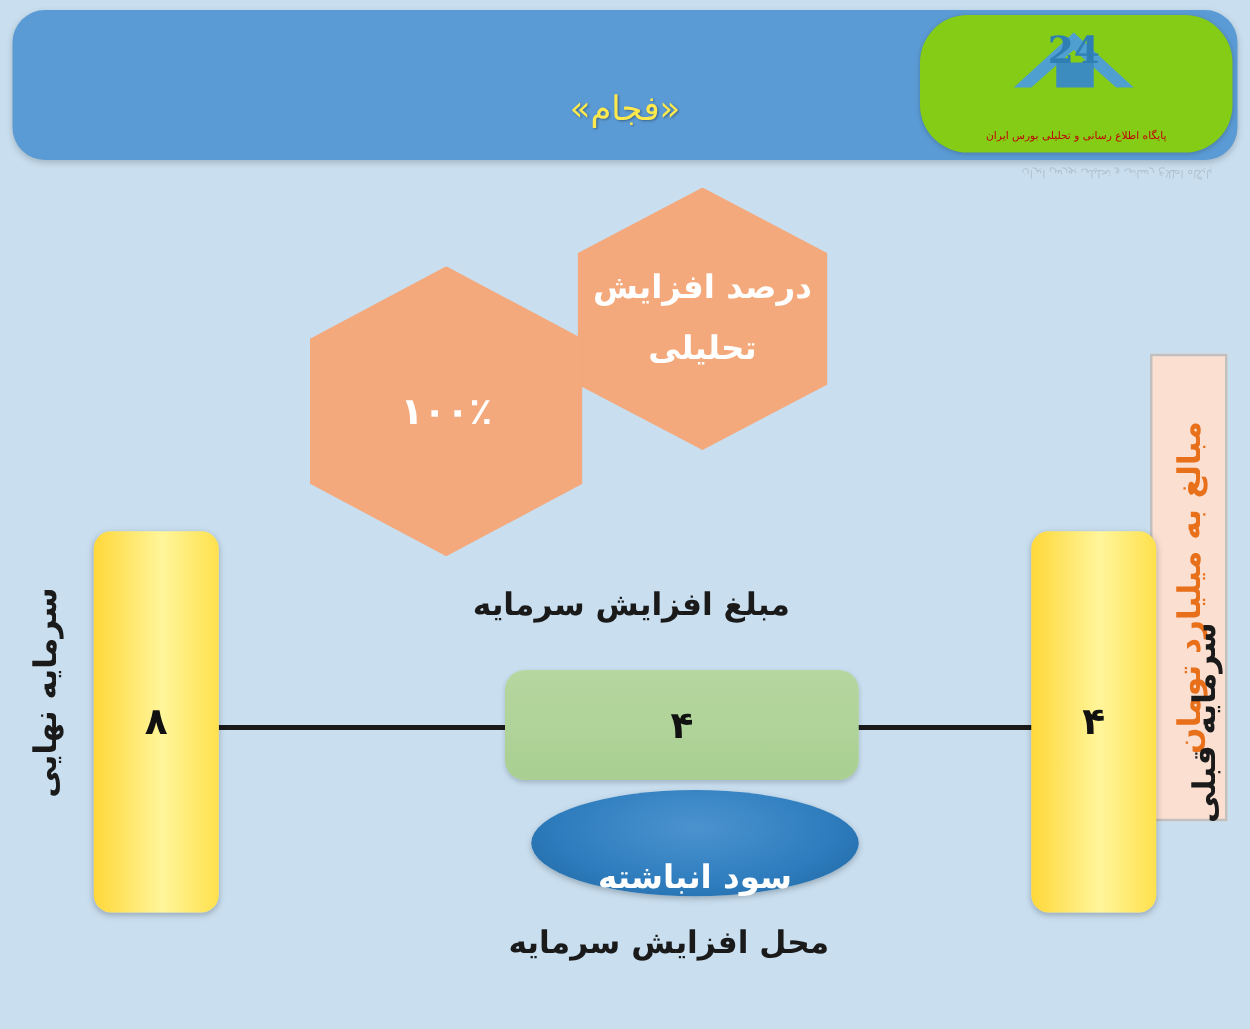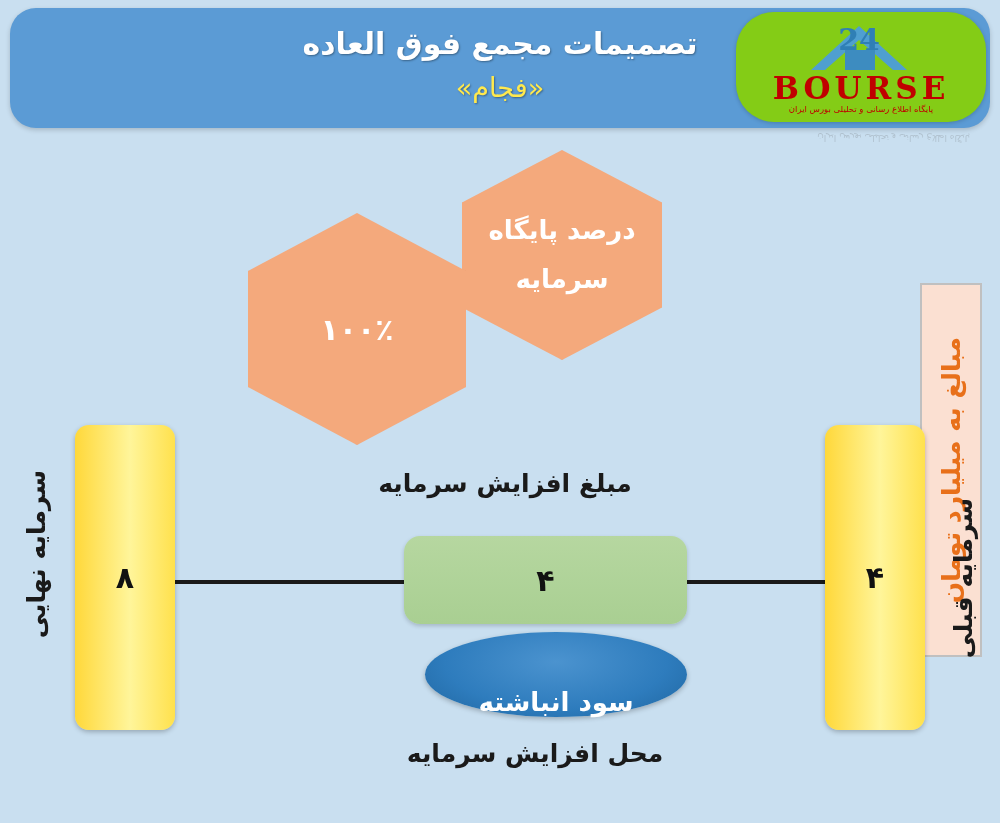--- a/index.html
+++ b/index.html
@@ -260,42 +260,40 @@
     font-weight: bold;
     line-height: 1.35;
   }
 </style>
 </head>
 <body>
 
 <div class="watermark">پایگاه اطلاع رسانی و تحلیلی بورس ایران</div>
 
 <div class="header">
-  <div class="header-title">تصمیمات مجمع فوق العاده</div>
   <div class="header-subtitle">«فجام»</div>
 </div>
 
 <div class="logo-box">
   <div class="logo-inner">
     <svg class="logo-mark" viewBox="0 0 120 52">
       <polygon points="10,50 58,6 106,50 92,50 58,20 24,50" fill="#4f9fd0"></polygon>
       <rect x="44" y="30" width="30" height="20" fill="#3d8cc0"></rect>
       <text x="58" y="30" font-family="DejaVu Serif, serif" font-size="30" font-weight="bold" fill="#2f7fb5" text-anchor="middle">24</text>
     </svg>
-    <div class="logo-word">BOURSE</div>
     <div class="logo-tag">پایگاه اطلاع رسانی و تحلیلی بورس ایران</div>
   </div>
 </div>
 
 <div class="legend-box">
   <div class="legend-text">مبالغ به میلیارد تومان</div>
 </div>
 
 <div class="hex hex-percent-label">
-  <span>درصد پایگاه سرمایه</span>
+  <span>درصد افزایش تحلیلی</span>
 </div>
 <div class="hex hex-percent-value">
   <span>۱۰۰٪</span>
 </div>
 
 <div class="connector"></div>
 
 <div class="bar bar-prev">
   <span>۴</span>
 </div>

